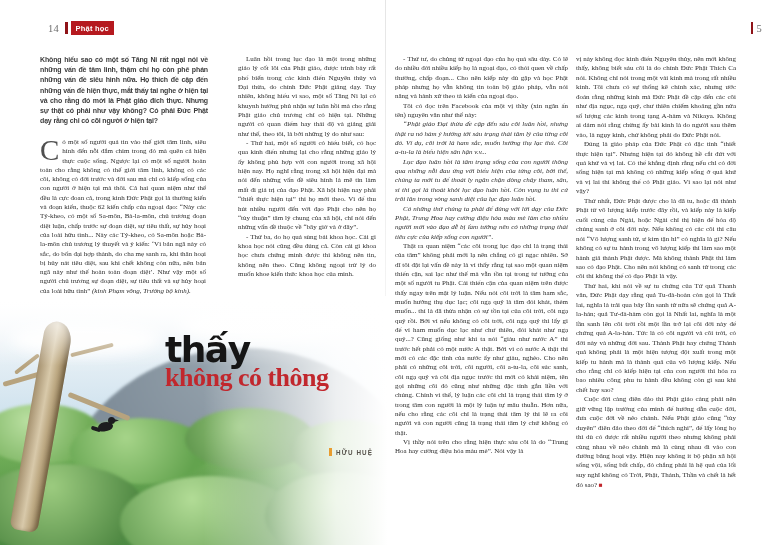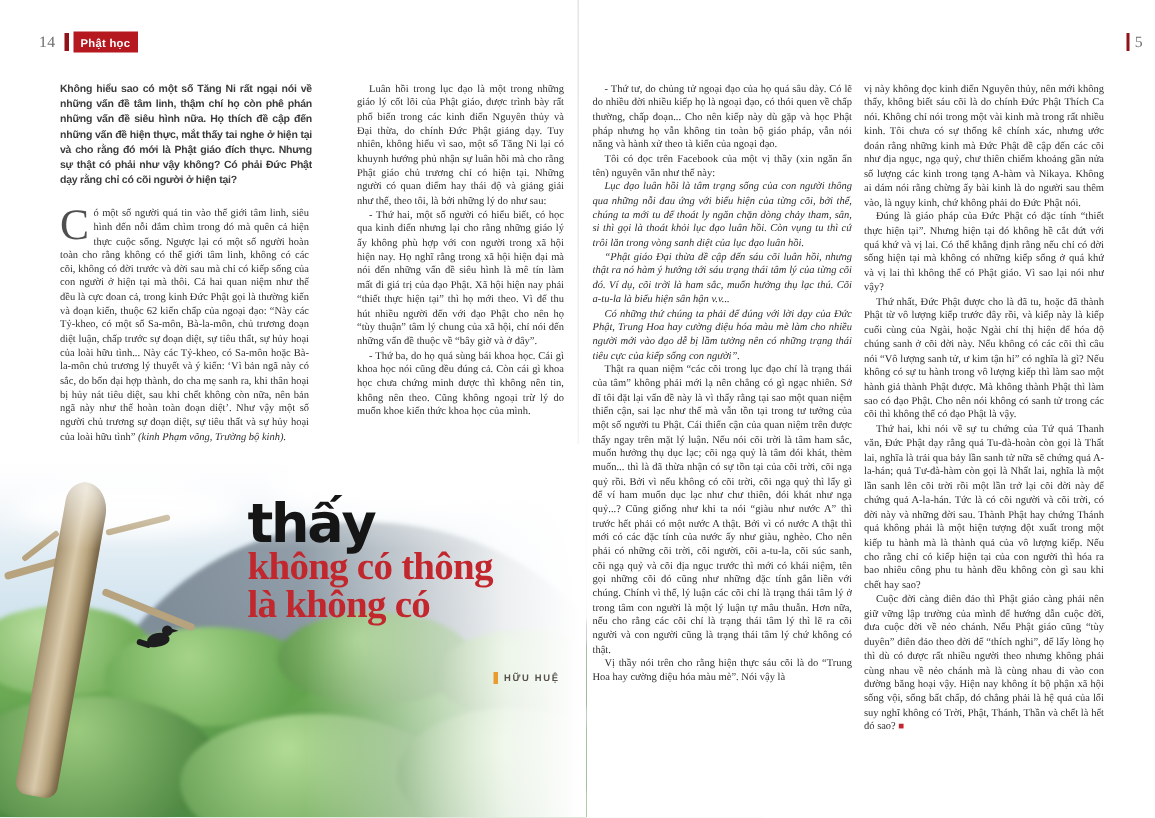--- a/index.html
+++ b/index.html
@@ -1,21 +1,21 @@
 <!DOCTYPE html>
 <html><head>
 <meta charset="utf-8">
 <style>
   * { margin:0; padding:0; box-sizing:border-box; }
   html,body { width:770px; height:545px; }
   body { background:#f4f4f2; font-family:"Liberation Serif", serif; }
   .spread { position:relative; width:770px; height:545px; background:#ffffff; overflow:hidden; }
 
   
-  .hdr-left { position:absolute; left:26px; top:21px; height:14px; display:flex; align-items:center; }
+  .hdr-left { position:absolute; left:48px; top:21px; height:14px; display:flex; align-items:center; }
   .pagenum { font-family:"Liberation Serif", serif; font-size:10.5px; color:#6e6e6e; letter-spacing:.3px; }
   .spine-bar { display:inline-block; width:2.5px; height:12px; background:#8f1318; margin:0 3px 0 6px; }
   .section-badge { background:#b5191f; color:#ffffff; font-family:"Liberation Sans", sans-serif;
                    font-weight:bold; font-size:7.5px; padding:2.5px 5px 2.5px 5px; letter-spacing:.2px; }
   .hdr-right { position:absolute; right:8px; top:21px; height:14px; display:flex; align-items:center; }
   .hdr-right .spine-bar { margin:0 3px 0 0; }
 
   
   .gutter { position:absolute; left:385px; top:0; width:1px; height:545px;
             background:linear-gradient(180deg, rgba(0,0,0,.10), rgba(0,0,0,.04) 60%, rgba(0,0,0,0)); }
@@ -142,32 +142,31 @@
       <div class="head"></div>
       <div class="beak"></div>
     </div>
     <div class="fade-top"></div>
     <div class="fade-right"></div>
   </div>
 
   <div class="feature">
     <div class="t-black">thấy</div>
     <div class="t-red">không có thông</div>
-    <div class="t-red">là không có</div>
   </div>
   <div class="byline">
     <span class="byline-bar"></span>
     <span class="byline-name">HỮU HUỆ</span>
   </div>
 
   <div class="col col-r1">
       <p class="para">- Thứ tư, do chủng tử ngoại đạo của họ quá sâu dày. Có lẽ do nhiều đời nhiều kiếp họ là ngoại đạo, có thói quen về chấp thường, chấp đoạn... Cho nên kiếp này dù gặp và học Phật pháp nhưng họ vẫn không tin toàn bộ giáo pháp, vẫn nói năng và hành xử theo tà kiến của ngoại đạo.</p>
       <p class="para">Tôi có đọc trên Facebook của một vị thầy (xin ngăn ẩn tên) nguyên văn như thế này:</p>
+      <p class="para italic">“Phật giáo Đại thừa đề cập đến sáu cõi luân hồi, nhưng thật ra nó hàm ý hướng tới sáu trạng thái tâm lý của từng cõi đó. Ví dụ, cõi trời là ham sắc, muốn hưởng thụ lạc thú. Cõi a-tu-la là biểu hiện sân hận v.v...</p>
       <p class="para italic">Lục đạo luân hồi là tâm trạng sống của con người thông qua những nỗi đau ứng với biểu hiện của từng cõi, bởi thế, chúng ta mới tu để thoát ly ngăn chặn dòng chảy tham, sân, si thì gọi là thoát khỏi lục đạo luân hồi. Còn vụng tu thì cứ trôi lăn trong vòng sanh diệt của lục đạo luân hồi.</p>
-      <p class="para italic">“Phật giáo Đại thừa đề cập đến sáu cõi luân hồi, nhưng thật ra nó hàm ý hướng tới sáu trạng thái tâm lý của từng cõi đó. Ví dụ, cõi trời là ham sắc, muốn hưởng thụ lạc thú. Cõi a-tu-la là biểu hiện sân hận v.v...</p>
       <p class="para italic">Có những thứ chúng ta phải để đúng với lời dạy của Đức Phật, Trung Hoa hay cường điệu hóa màu mè làm cho nhiều người mới vào đạo dễ bị lầm tưởng nên có những trạng thái tiêu cực của kiếp sống con người”.</p>
       <p class="para">Thật ra quan niệm “các cõi trong lục đạo chỉ là trạng thái của tâm” không phải mới lạ nên chẳng có gì ngạc nhiên. Sở dĩ tôi đặt lại vấn đề này là vì thấy rằng tại sao một quan niệm thiển cận, sai lạc như thế mà vẫn tồn tại trong tư tưởng của một số người tu Phật. Cái thiển cận của quan niệm trên được thấy ngay trên mặt lý luận. Nếu nói cõi trời là tâm ham sắc, muốn hưởng thụ dục lạc; cõi ngạ quỷ là tâm đói khát, thèm muốn... thì là đã thừa nhận có sự tồn tại của cõi trời, cõi ngạ quỷ rồi. Bởi vì nếu không có cõi trời, cõi ngạ quỷ thì lấy gì để ví ham muốn dục lạc như chư thiên, đói khát như ngạ quỷ...? Cũng giống như khi ta nói “giàu như nước A” thì trước hết phải có một nước A thật. Bởi vì có nước A thật thì mới có các đặc tính của nước ấy như giàu, nghèo. Cho nên phải có những cõi trời, cõi người, cõi a-tu-la, cõi súc sanh, cõi ngạ quỷ và cõi địa ngục trước thì mới có khái niệm, tên gọi những cõi đó cũng như những đặc tính gắn liền với chúng. Chính vì thế, lý luận các cõi chỉ là trạng thái tâm lý ở trong tâm con người là một lý luận tự mâu thuẫn. Hơn nữa, nếu cho rằng các cõi chỉ là trạng thái tâm lý thì lẽ ra cõi người và con người cũng là trạng thái tâm lý chứ không có thật.</p>
       <p class="para">Vị thầy nói trên cho rằng hiện thực sáu cõi là do “Trung Hoa hay cường điệu hóa màu mè”. Nói vậy là</p>
     </div>
   <div class="col col-r2">
       <p class="para no-indent">vị này không đọc kinh điển Nguyên thủy, nên mới không thấy, không biết sáu cõi là do chính Đức Phật Thích Ca nói. Không chỉ nói trong một vài kinh mà trong rất nhiều kinh. Tôi chưa có sự thống kê chính xác, nhưng ước đoán rằng những kinh mà Đức Phật đề cập đến các cõi như địa ngục, ngạ quỷ, chư thiên chiếm khoảng gần nửa số lượng các kinh trong tạng A-hàm và Nikaya. Không ai dám nói rằng chừng ấy bài kinh là do người sau thêm vào, là ngụy kinh, chứ không phải do Đức Phật nói.</p>
       <p class="para">Đúng là giáo pháp của Đức Phật có đặc tính “thiết thực hiện tại”. Nhưng hiện tại đó không hề cắt đứt với quá khứ và vị lai. Có thể khẳng định rằng nếu chỉ có đời sống hiện tại mà không có những kiếp sống ở quá khứ và vị lai thì không thể có Phật giáo. Vì sao lại nói như vậy?</p>
       <p class="para">Thứ nhất, Đức Phật được cho là đã tu, hoặc đã thành Phật từ vô lượng kiếp trước đây rồi, và kiếp này là kiếp cuối cùng của Ngài, hoặc Ngài chỉ thị hiện để hóa độ chúng sanh ở cõi đời này. Nếu không có các cõi thì câu nói “Vô lượng sanh tử, ư kim tận hỉ” có nghĩa là gì? Nếu không có sự tu hành trong vô lượng kiếp thì làm sao một hành giả thành Phật được. Mà không thành Phật thì làm sao có đạo Phật. Cho nên nói không có sanh tử trong các cõi thì không thể có đạo Phật là vậy.</p>
       <p class="para">Thứ hai, khi nói về sự tu chứng của Tứ quả Thanh văn, Đức Phật dạy rằng quả Tu-đà-hoàn còn gọi là Thất lai, nghĩa là trải qua bảy lần sanh tử nữa sẽ chứng quả A-la-hán; quả Tư-đà-hàm còn gọi là Nhất lai, nghĩa là một lần sanh lên cõi trời rồi một lần trở lại cõi đời này để chứng quả A-la-hán. Tức là có cõi người và cõi trời, có đời này và những đời sau. Thành Phật hay chứng Thánh quả không phải là một hiện tượng đột xuất trong một kiếp tu hành mà là thành quả của vô lượng kiếp. Nếu cho rằng chỉ có kiếp hiện tại của con người thì hóa ra bao nhiêu công phu tu hành đều không còn gì sau khi chết hay sao?</p>
       <p class="para">Cuộc đời càng điên đảo thì Phật giáo càng phải nên giữ vững lập trường của mình để hướng dẫn cuộc đời, đưa cuộc đời về nẻo chánh. Nếu Phật giáo cũng “tùy duyên” điên đảo theo đời để “thích nghi”, để lấy lòng họ thì dù có được rất nhiều người theo nhưng không phải cùng nhau về nẻo chánh mà là cùng nhau đi vào con đường băng hoại vậy. Hiện nay không ít bộ phận xã hội sống vội, sống bất chấp, đó chẳng phải là hệ quả của lối suy nghĩ không có Trời, Phật, Thánh, Thần và chết là hết đó sao?<span class="endmark"> ■</span></p>

